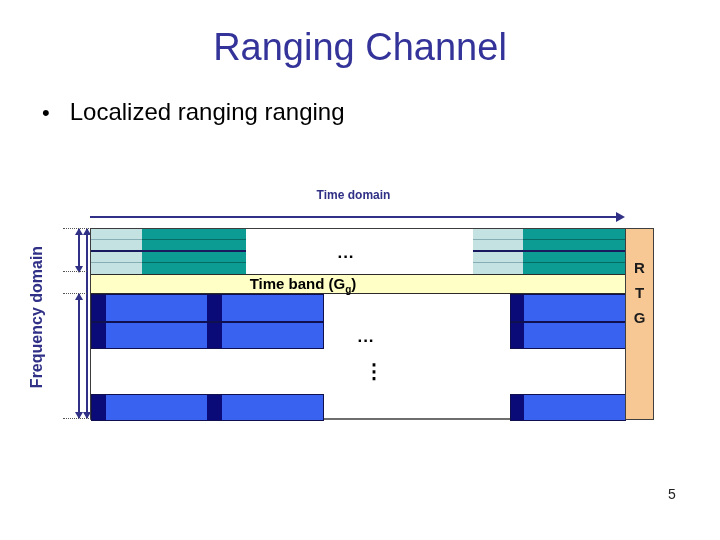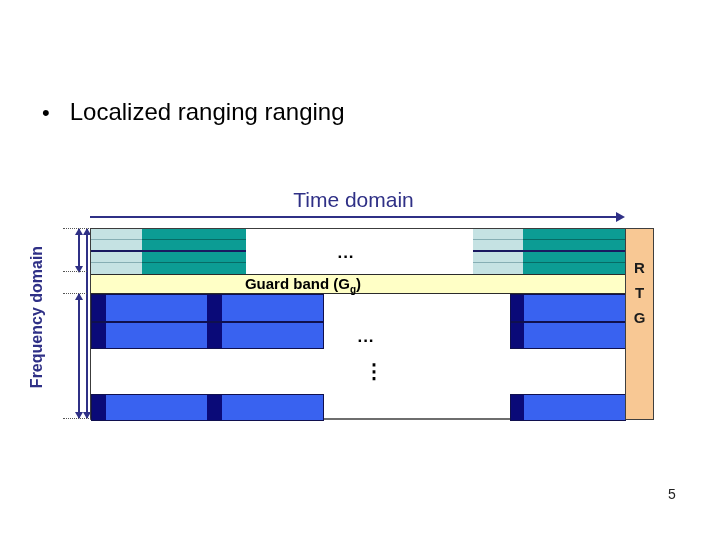--- a/index.html
+++ b/index.html
@@ -4,21 +4,21 @@
 <style>
   html,body{margin:0;padding:0;background:#fff;}
   .slide{position:relative;width:720px;height:540px;background:#ffffff;overflow:hidden;
          font-family:"Liberation Sans",sans-serif;}
   .title{position:absolute;left:0;top:26px;width:720px;text-align:center;
          font-size:38px;font-weight:400;color:#333399;letter-spacing:0px;}
   .bullet-line{position:absolute;left:42px;top:98px;font-size:24px;color:#000;display:flex;align-items:baseline;}
   .bullet-marker{font-size:22px;margin-right:20px;}
   
   .time-label{position:absolute;left:90px;top:188px;width:527px;text-align:center;
-              font-size:21px;font-weight:normal;color:#2F3086;}
+              font-size:12px;font-weight:bold;color:#2F3086;}
   .time-arrow{position:absolute;left:90px;top:216px;width:527px;height:2px;background:#2F3086;}
   .time-arrow::after{content:"";position:absolute;right:-8px;top:-4px;width:0;height:0;
               border-top:5px solid transparent;border-bottom:5px solid transparent;border-left:9px solid #2F3086;}
   .freq-label{position:absolute;left:-47px;top:307px;width:170px;height:20px;text-align:center;
               font-size:16px;font-weight:bold;color:#2F3086;transform:rotate(-90deg);}
   
   .dim{position:absolute;width:2px;background:#2F3086;}
   .dim::before{content:"";position:absolute;top:-1px;left:-3px;width:0;height:0;
                border-left:4px solid transparent;border-right:4px solid transparent;border-bottom:7px solid #2F3086;}
   .dim::after{content:"";position:absolute;bottom:-1px;left:-3px;width:0;height:0;
@@ -54,20 +54,21 @@
        border:1px solid #3f3f3f;box-sizing:border-box;display:flex;flex-direction:column;
        align-items:center;padding-top:26px;}
   .rtg span{font-size:15px;font-weight:bold;color:#1c1c1c;line-height:25px;}
   .page-number{position:absolute;left:668px;top:486px;font-size:14px;color:#222;}
 </style>
 </head>
 <body>
 
 <div class="slide">
 
+  <div class="title">Ranging Channel</div>
 
   <div class="bullet-line">
     <span class="bullet-marker">•</span>
     <span class="bullet-text">Localized ranging ranging</span>
   </div>
 
   <div class="time-label">Time domain</div>
   <div class="time-arrow"></div>
 
   <div class="freq-label">Frequency domain</div>
@@ -82,21 +83,21 @@
   <div class="plot">
 
     <div class="cell cellLight" style="left:0;width:51px"></div>
     <div class="cell cellTeal" style="left:51px;width:104px"></div>
     <div class="cell cellLight" style="left:382px;width:50px"></div>
     <div class="cell cellTeal" style="left:432px;width:103px"></div>
     <div class="hdots" style="left:215px;top:14px;width:80px">...</div>
 
     <div class="guard">
       <div class="guard-text">
-        <span>Guard band (G</span><sub>g</sub><span>)</span>
+        <span>Time band (G</span><sub>g</sub><span>)</span>
       </div>
     </div>
 
     <div class="pair" style="left:0;top:65px;width:233px;height:55px">
       <div class="prow" style="top:0;height:26px">
         <div class="seg navy" style="left:0;width:14px"></div>
         <div class="seg blue" style="left:14px;width:101px"></div>
         <div class="seg navy" style="left:115px;width:15px"></div>
         <div class="seg blue" style="left:130px;width:101px"></div>
       </div>

